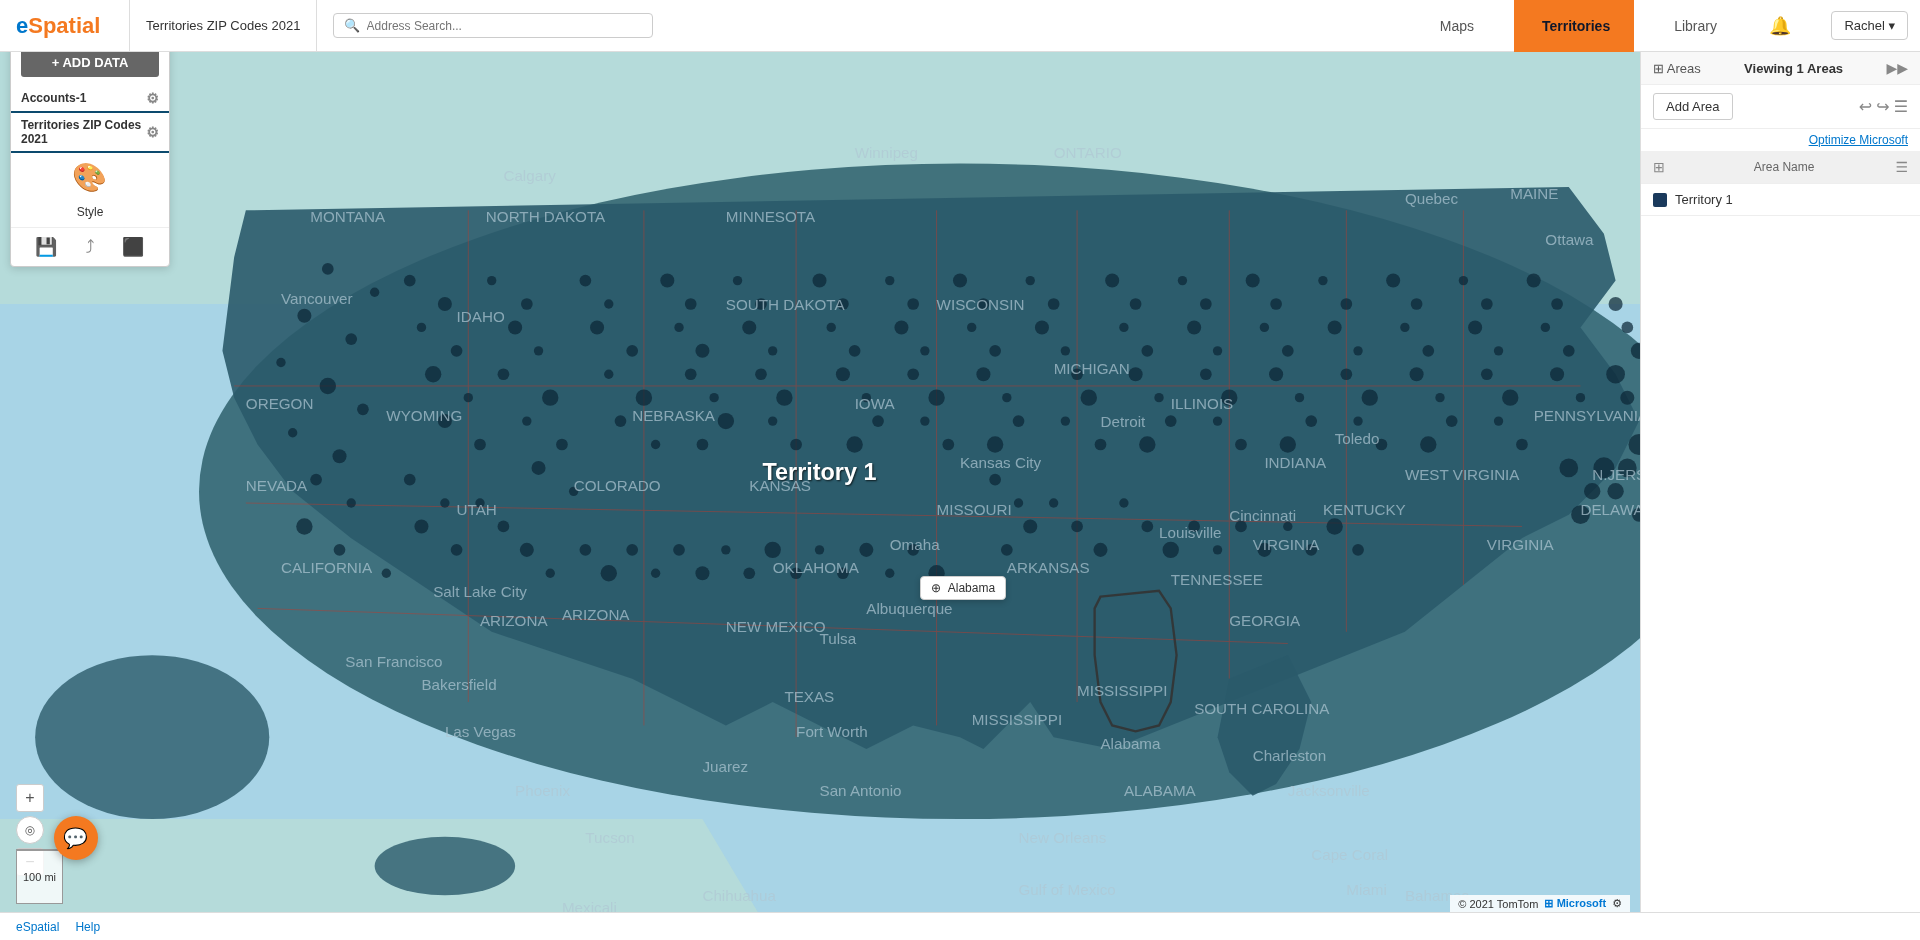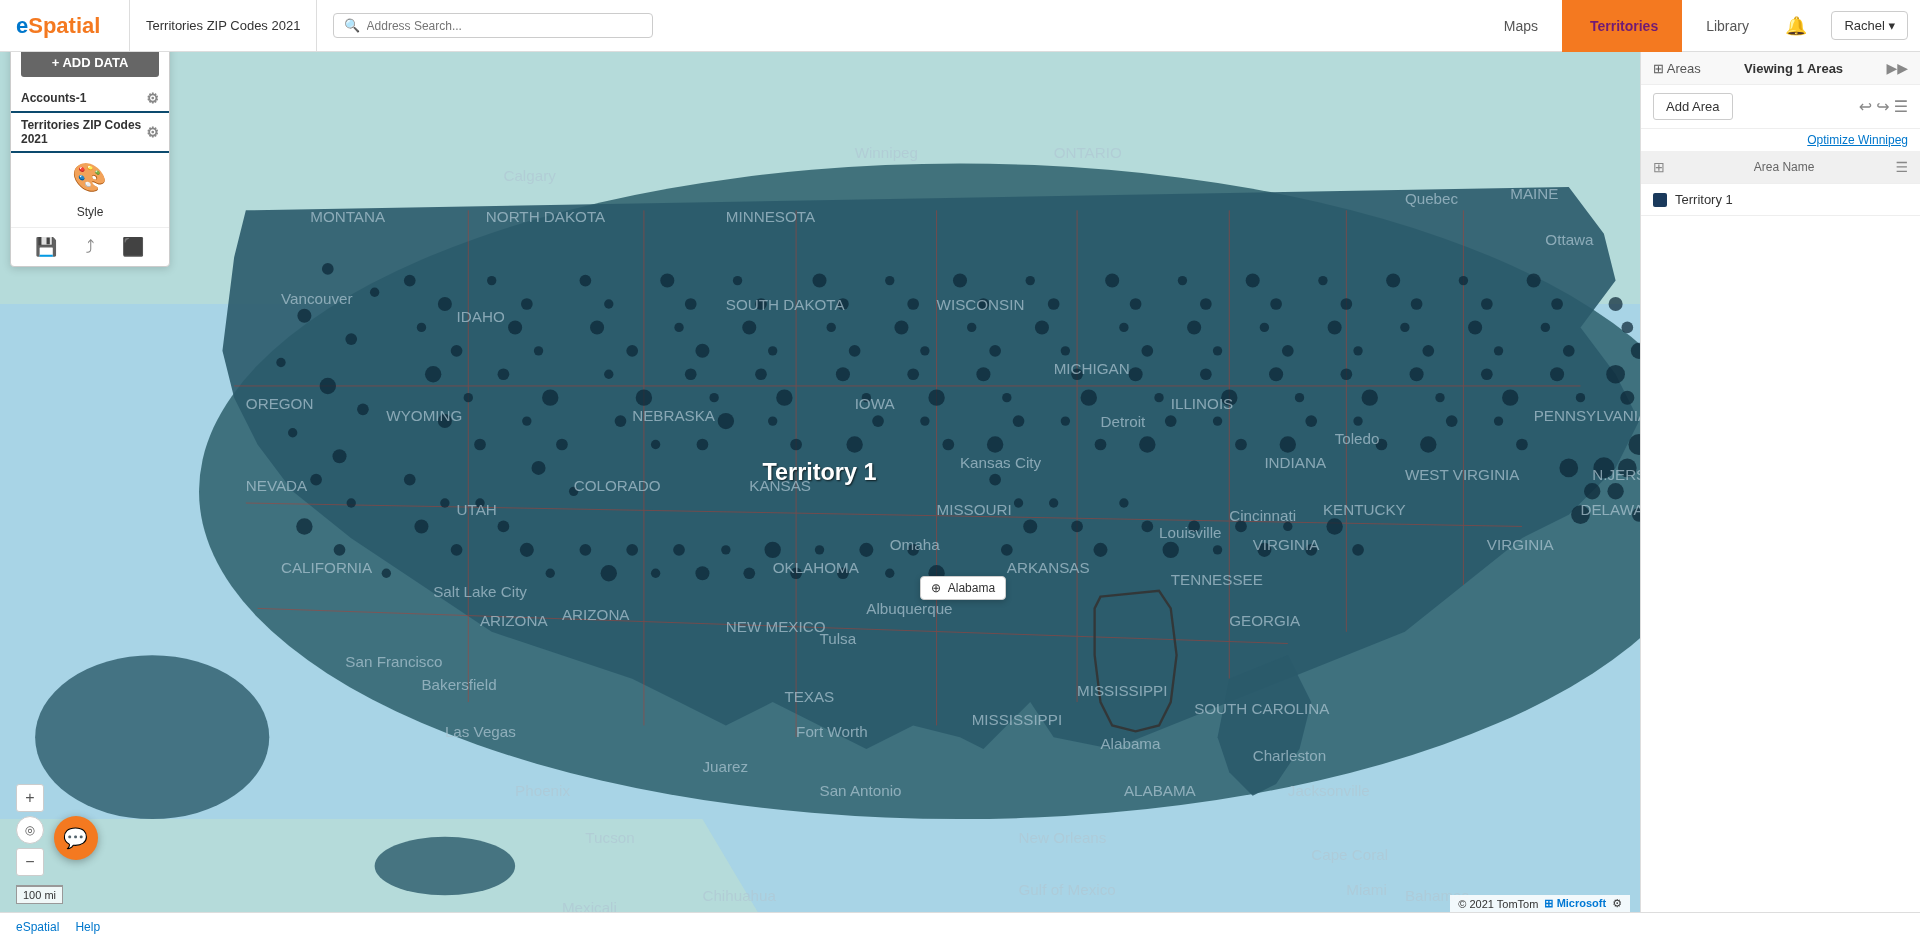--- a/index.html
+++ b/index.html
@@ -24,27 +24,27 @@
     #search-bar {
       display: flex; align-items: center; margin: 0 16px;
       border: 1px solid #ccc; border-radius: 4px; padding: 4px 10px;
       flex: 0 0 320px; background: #fff;
     }
     #search-bar input {
       border: none; outline: none; font-size: 12px; color: #999; width: 100%; background: transparent;
     }
     #search-icon-wrap { margin-right: 6px; color: #888; }
     #nav-right {
-      margin-left: auto; display: flex; align-items: center; gap: 0;
+      margin-left: auto; display: flex; align-items: center; gap: 16px;
     }
     .nav-btn {
       height: 52px; padding: 0 24px; border: none; background: transparent;
       font-size: 14px; color: #555; cursor: pointer; border-bottom: none;
     }
-    .nav-btn.active { background: #f47920; color: #701a75; font-weight: bold; padding-left: 28px; }
+    .nav-btn.active { background: #f47920; color: #0f172a; font-weight: bold; padding-left: 28px; }
     #notif-btn {
       background: transparent; border: none; cursor: pointer;
       padding: 0 12px; font-size: 18px; color: #888; height: 52px;
     }
     #user-btn {
       background: transparent; border: 1px solid #ccc; border-radius: 4px;
       padding: 6px 12px; margin: 12px 12px; cursor: pointer; font-size: 13px; color: #333;
     }
 
     
@@ -137,21 +137,21 @@
       font-size: 16px; text-align: center; line-height: 26px; color: #555; margin-bottom: 4px;
     }
     #compass-btn {
       display: block; width: 28px; height: 28px; background: #fff;
       border: 1px solid #ccc; border-radius: 50%; cursor: pointer;
       font-size: 12px; text-align: center; line-height: 26px; color: #555; margin-bottom: 4px;
     }
     #scale-indicator {
       position: absolute; bottom: 36px; left: 16px; z-index: 50;
       background: rgba(255,255,255,0.8); border: 1px solid #999;
-      border-top: 2px solid #999; padding: 2px 6px; font-size: 11px; color: #333;
+      border-top: 2px solid #999; padding: 20px 6px; font-size: 11px; color: #333;
     }
 
     
     #chat-btn {
       position: absolute; bottom: 80px; left: 54px; z-index: 60;
       width: 44px; height: 44px; border-radius: 50%; background: #f47920;
       border: none; cursor: pointer; display: flex; align-items: center; justify-content: center;
       color: #fff; font-size: 20px; box-shadow: 0 2px 8px rgba(0,0,0,0.3);
     }
 
@@ -585,21 +585,21 @@
     <button id="rp-expand">▶▶</button>
   </div>
   <div id="rp-controls">
     <button id="add-area-btn">Add Area</button>
     <div style="display:flex;gap:4px;align-items:center;">
       <button class="rp-icon-btn">↩</button>
       <button class="rp-icon-btn">↪</button>
       <button class="rp-icon-btn">☰</button>
     </div>
   </div>
-  <a id="optimize-link">Optimize Winnipeg</a>
+  <a id="optimize-link">Optimize Microsoft</a>
   <div id="area-list-header">
     <button id="area-grid-icon">⊞</button>
     <span id="area-name-col">Area Name</span>
     <button id="area-list-menu">☰</button>
   </div>
   <div id="territory-row">
     <div id="territory-color"></div>
     <span id="territory-name">Territory 1</span>
   </div>
 </div>

